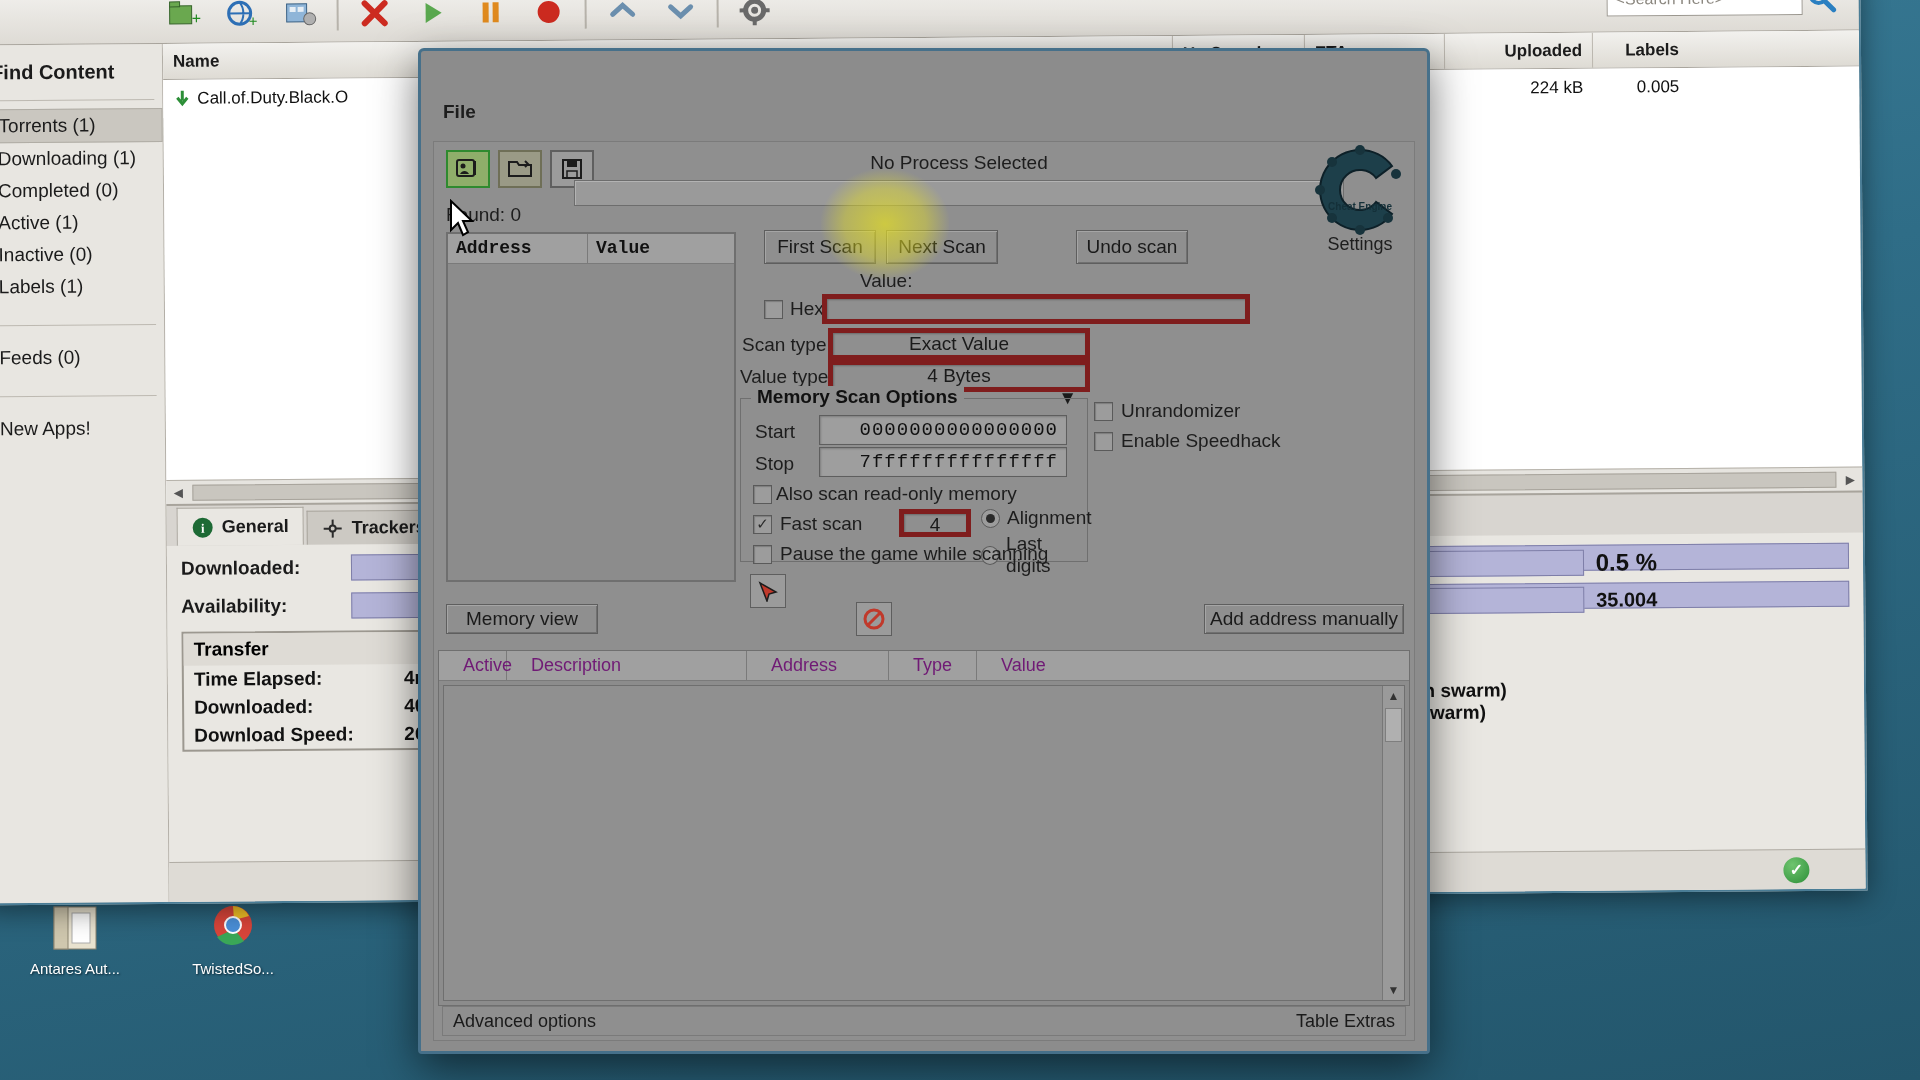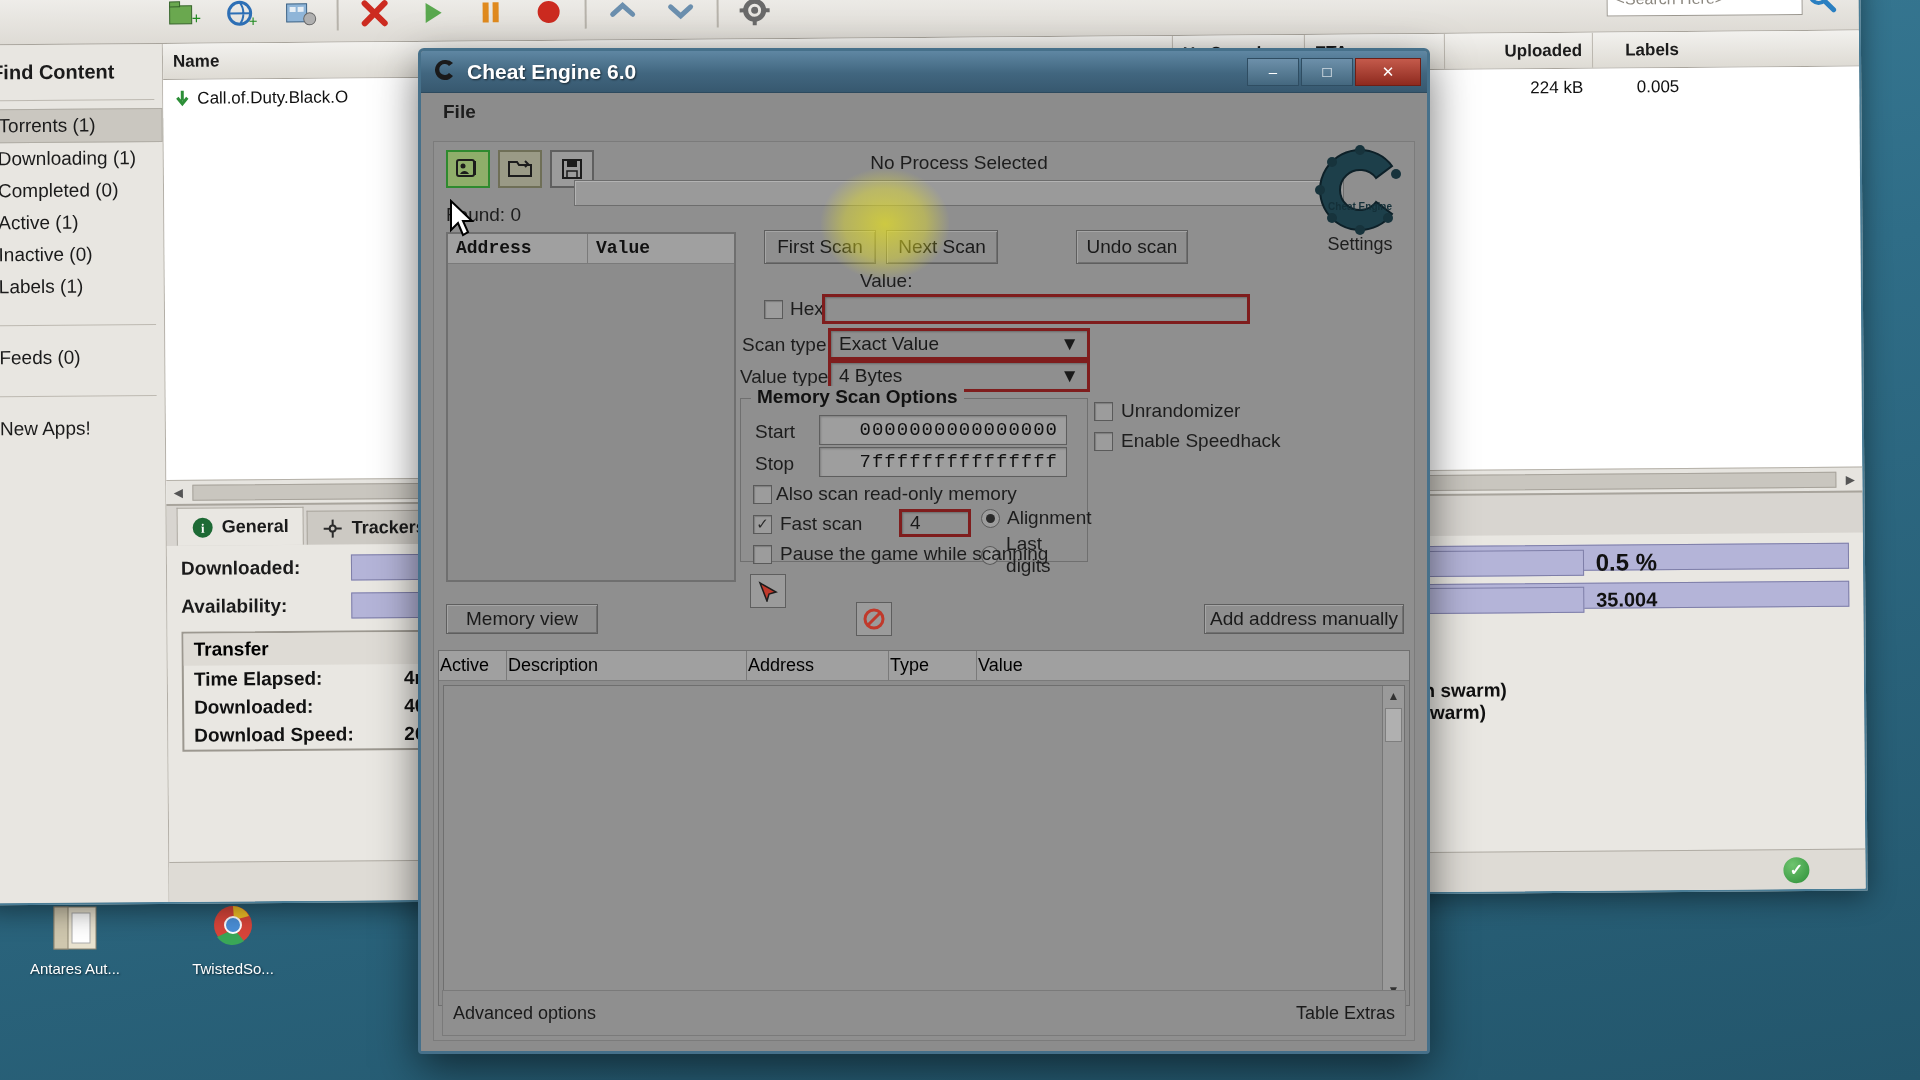--- a/index.html
+++ b/index.html
@@ -200,23 +200,23 @@
     font-family: "Liberation Mono", monospace; font-size: 18px; font-weight: bold; color: #111;
     padding: 4px 8px; border-right: 1px solid #7a7a7a;
   }
 
   .scan-btn {
     border: 1px solid #5e5e5e; background: #8f8f8f;
     box-shadow: inset 1px 1px 0 #a5a5a5, inset -1px -1px 0 #707070;
     font-size: 19px; color: #1a1a1a; display: flex; align-items: center; justify-content: center;
   }
   .fld {
-    background: #8f8f8f; border: 3px solid #7f1d1d;
+    background: #8f8f8f; border: 5px solid #7f1d1d;
     box-shadow: inset 1px 1px 2px rgba(0,0,0,.25);
-    font-size: 19px; color: #1a1a1a; display: flex; align-items: center; padding: 0 8px;
+    font-size: 19px; color: #1a1a1a; display: flex; align-items: center; padding: 0 8px; flex-direction: column;
   }
   .lab { font-size: 19px; color: #1d1d1d; }
   .cbx {
     width: 19px; height: 19px; border: 1px solid #5a5a5a; background: #9c9c9c;
     box-shadow: inset 1px 1px 1px rgba(0,0,0,.2);
     display: flex; align-items: center; justify-content: center;
     font-size: 15px; color: #2a2a2a;
   }
   .rdo {
     width: 19px; height: 19px; border-radius: 50%; border: 1px solid #5a5a5a; background: #9c9c9c;
@@ -235,28 +235,28 @@
     background: #9e9e9e; border: 1px solid #5e5e5e; color: #111;
     display: flex; align-items: center; justify-content: flex-end; padding: 13px 8px;
     box-shadow: inset 1px 1px 2px rgba(0,0,0,.2);
   }
 
   .addr-table {
     position: absolute; left: 8px; right: 8px; top: 610px; bottom: 36px;
     background: #8c8c8c; border: 1px solid #6f6f6f;
   }
   .at-head { display: flex; height: 30px; background: #a0a0a0; border-bottom: 1px solid #7a7a7a; }
-  .at-head .c { font-size: 18px; color: #000000; padding: 4px 1px; border-right: 1px solid #7a7a7a; }
+  .at-head .c { font-size: 18px; color: #701a75; padding: 4px 24px; border-right: 1px solid #7a7a7a; }
   .at-body { position: absolute; left: 4px; right: 4px; top: 34px; bottom: 4px; background: #909090; border: 1px solid #6f6f6f; }
   .at-vs { position: absolute; right: 0; top: 0; bottom: 0; width: 22px; background: #9a9a9a; border-left: 1px solid #777; }
   .at-vs .a { height: 20px; display: flex; align-items: center; justify-content: center; font-size: 12px; color: #333; }
   .at-vs .th { margin: 2px; height: 34px; background: #b0b0b0; border: 1px solid #7e7e7e; }
 
   .ce-foot {
-    position: absolute; left: 8px; right: 8px; bottom: 4px; height: 46px;
+    position: absolute; left: 8px; right: 8px; bottom: 4px; height: 30px;
     background: #8f8f8f; border: 1px solid #7a7a7a;
     display: flex; align-items: center; justify-content: space-between;
     padding: 0 10px; font-size: 18px; color: #1a1a1a;
   }
 
   .grip { position: absolute; left: 50%; transform: translateX(-50%); top: 596px;
           font-size: 10px; letter-spacing: 2px; color: #6a6a6a; }
 
   .cursor { position: absolute; left: 470px; top: 170px; z-index: 60; }
   .glow {
@@ -487,33 +487,20 @@
 
       <div class="statusbar">
         <span style="margin-left:1008px">s T: 501.7 kB</span>
         <span class="check-ok" style="margin-left:auto; margin-right:42px">✓</span>
       </div>
     </div>
   </div>
 
   <div class="ce">
 
-    <div class="ce-title">
-      <span>
-        <svg width="24" height="24" viewBox="0 0 24 24">
-          <path d="M12 2a10 10 0 1 0 8 16l-4-3a5.5 5.5 0 1 1 0-7l4-3A10 10 0 0 0 12 2z" fill="#1a1a1a"></path>
-        </svg>
-      </span>
-      <span class="t">Cheat Engine 6.0</span>
-      <div class="wbtns">
-        <div class="wbtn">–</div>
-        <div class="wbtn">□</div>
-        <div class="wbtn close">✕</div>
-      </div>
-    </div>
 
     <div class="ce-body">
 
       <div class="ce-menu">
         <span>File</span>
         <span>Edit</span>
         <span>Process</span>
         <span>Help</span>
       </div>
 

